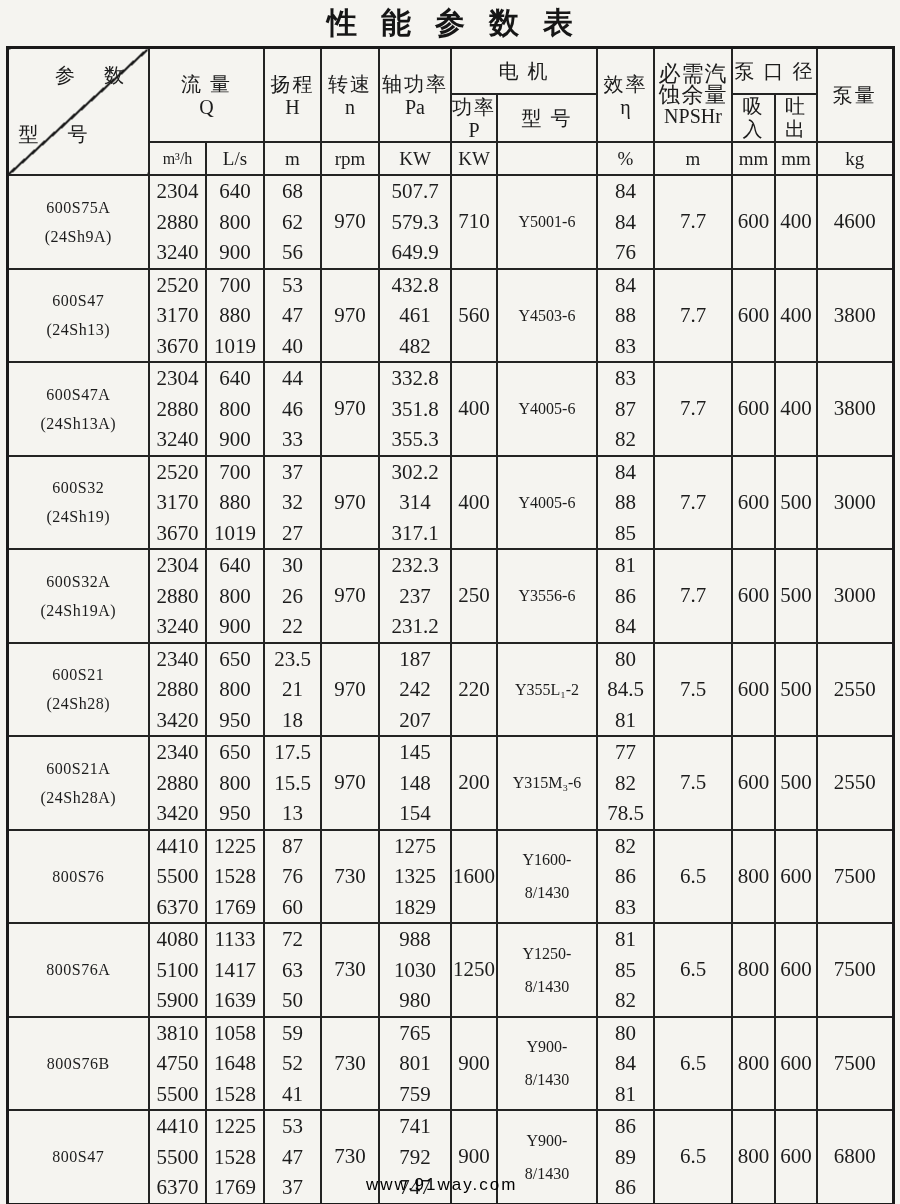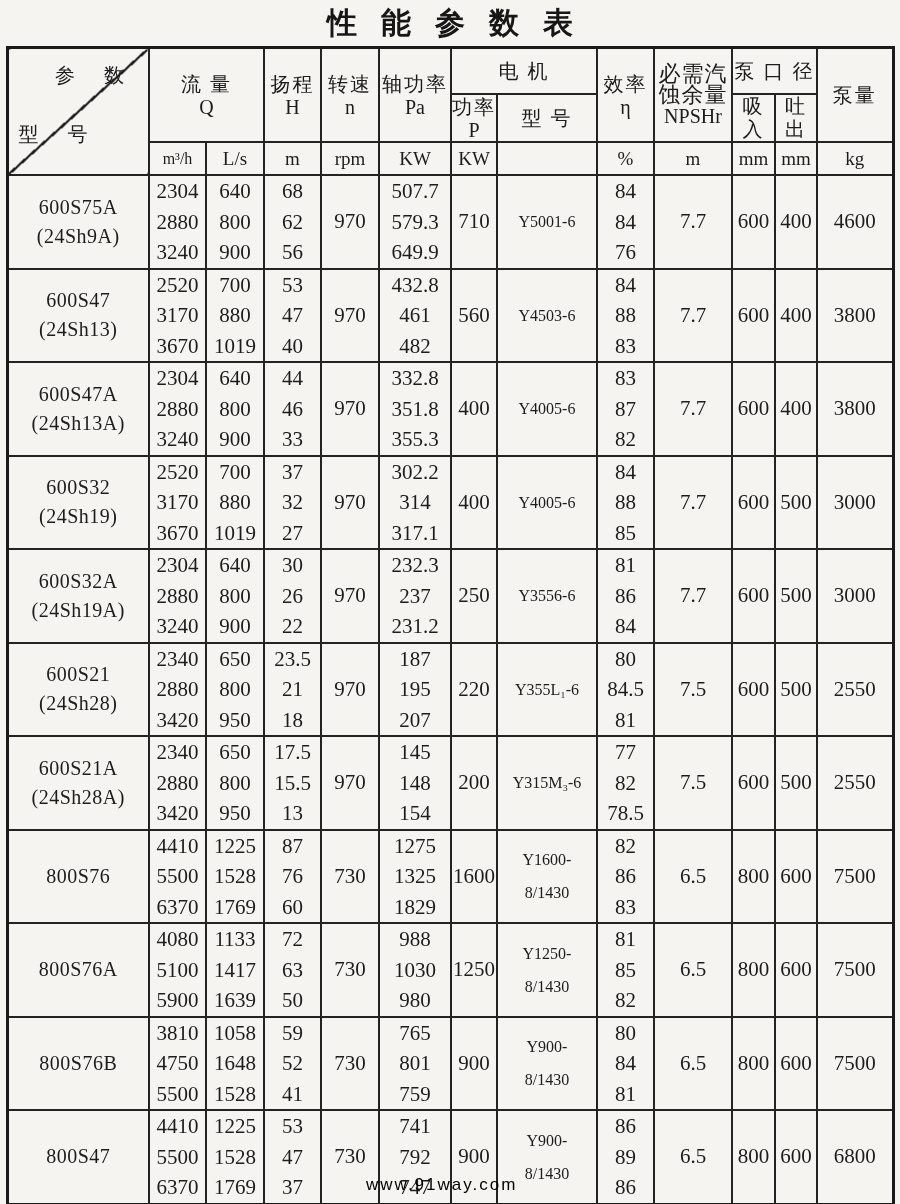--- a/index.html
+++ b/index.html
@@ -57,21 +57,21 @@
     font-size:20px;letter-spacing:12px;
   }
   .diag .corner-bottom{
     position:absolute;bottom:26px;left:10px;
     font-size:20px;letter-spacing:12px;
   }
   
   .spec tbody tr{height:93px;}
   .spec tbody td{font-size:21px;}
   .ln{line-height:30.5px;font-size:21px;}
-  .model-cell .ln{font-size:20px;line-height:29px;letter-spacing:0.5px;}
+  .model-cell .ln{font-size:16px;line-height:29px;letter-spacing:0.5px;}
   .motor-cell .ln{font-size:16px;line-height:33px;}
   .single{font-size:21px;}
   .watermark{
     position:absolute;left:366px;top:1175px;
     font-family:"Liberation Sans","DejaVu Sans",sans-serif;
     font-size:17px;letter-spacing:2px;
     color:#000000;
   }
 </style>
 </head>
@@ -373,26 +373,26 @@
             <div class="ln">950</div>
           </td>
           <td>
             <div class="ln">23.5</div>
             <div class="ln">21</div>
             <div class="ln">18</div>
           </td>
           <td class="single">970</td>
           <td>
             <div class="ln">187</div>
-            <div class="ln">195</div>
+            <div class="ln">242</div>
             <div class="ln">207</div>
           </td>
           <td class="single">220</td>
           <td class="motor-cell">
-            <div class="ln">Y355L₁-6</div>
+            <div class="ln">Y355L₁-2</div>
           </td>
           <td>
             <div class="ln">80</div>
             <div class="ln">84.5</div>
             <div class="ln">81</div>
           </td>
           <td class="single">7.5</td>
           <td class="single">600</td>
           <td class="single">500</td>
           <td class="single">2550</td>

